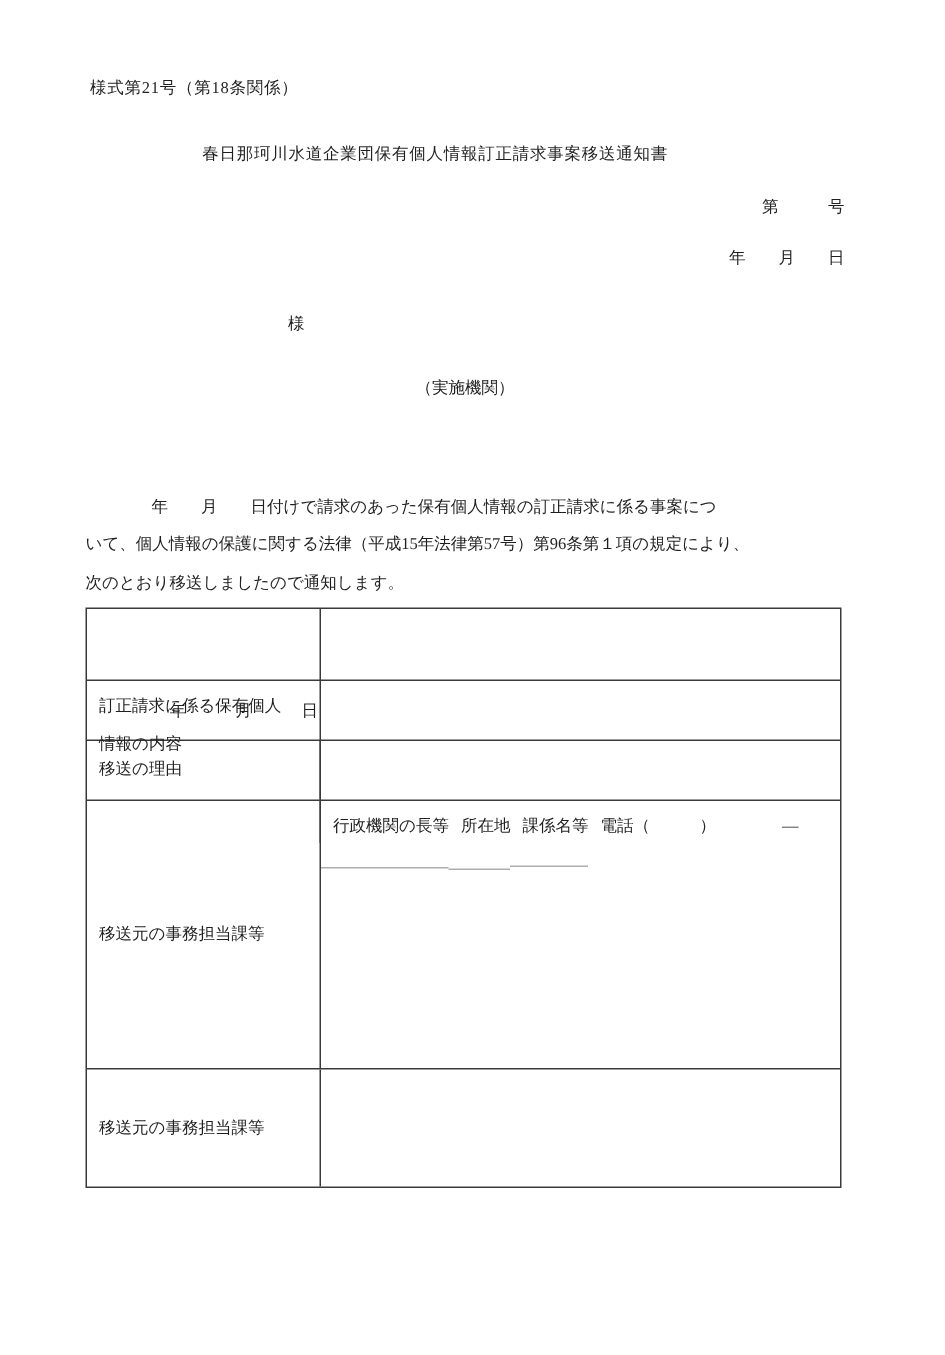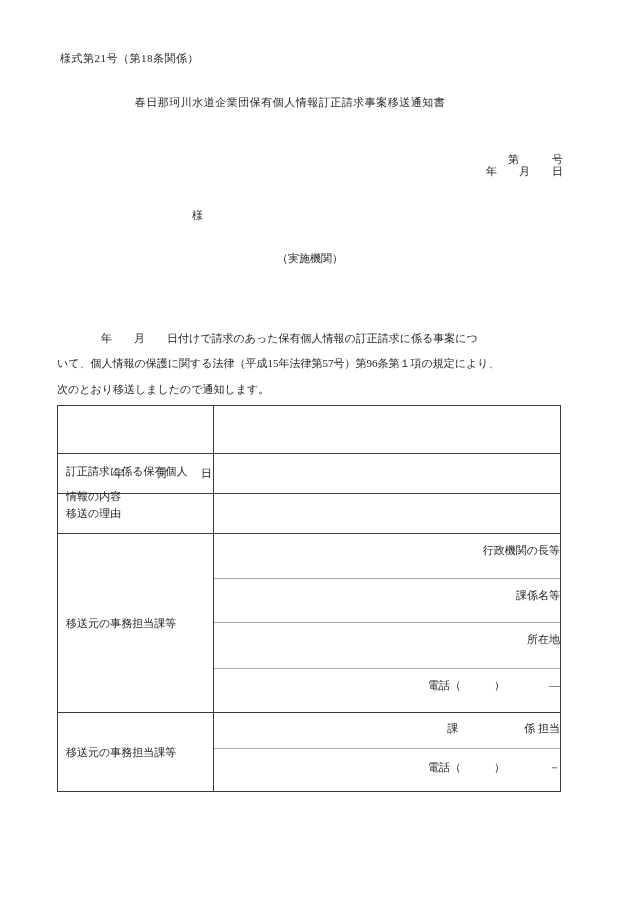--- a/index.html
+++ b/index.html
@@ -25,21 +25,21 @@
   .doc-title{
     position:absolute;
     left:0;
     top:95px;
     width:580px;
     text-align:center;
     letter-spacing:0.5px;
   }
   .doc-number{
     position:absolute;
-    top:152px;
+    top:130px;
     right:67px;
     white-space:pre;
     text-align:right;
   }
   .doc-date{
     position:absolute;
     top:164px;
     right:67px;
     white-space:pre;
   }
@@ -100,22 +100,21 @@
   .r5{height:78px;}
   .r6{height:42px;}
   .date-cell{
     display:flex;
     align-items:center;
     padding-left:55px;
     white-space:pre;
   }
   .subs{
     display:flex;
-    flex-direction:column;
-    text-align:right;
+    flex-direction:row;
   }
   .sub{
     box-sizing:border-box;
     border-bottom:1px solid #aeaeae;
     padding:9px 0 0 8px;
     white-space:pre;
   }
   .s1{height:45px;}
   .s2{height:44px;}
   .s3{height:46px;}
@@ -160,30 +159,26 @@
 
     <div class="trow r3">
       <div class="lcell">移送の理由</div>
       <div class="vcell"></div>
     </div>
 
     <div class="trow r4">
       <div class="lcell">移送元の事務担当課等</div>
       <div class="vcell subs">
         <div class="sub s1">行政機関の長等</div>
+        <div class="sub s3">所在地</div>
         <div class="sub s2">課係名等</div>
-        <div class="sub s3">所在地</div>
         <div class="sub s4">電話（　　　）　　　　―</div>
       </div>
     </div>
 
     <div class="trow r5">
       <div class="lcell">移送元の事務担当課等</div>
-      <div class="vcell subs">
-        <div class="sub s5">　　　　　課　　　　　　係 担当</div>
-        <div class="sub s6">電話（　　　）　　　　－</div>
-      </div>
     </div>
 
 
   </div>
 
 </div>
 
 </body></html>

